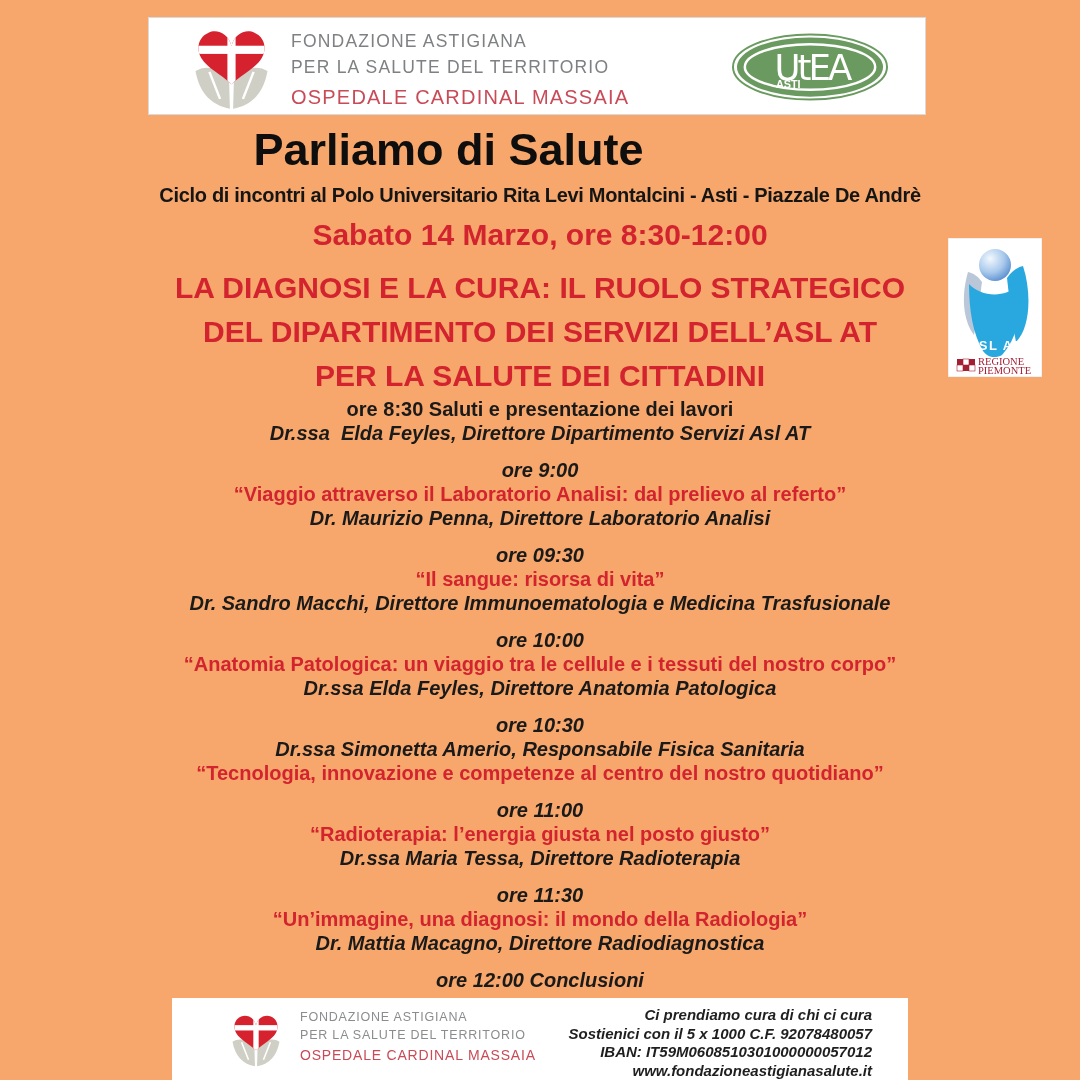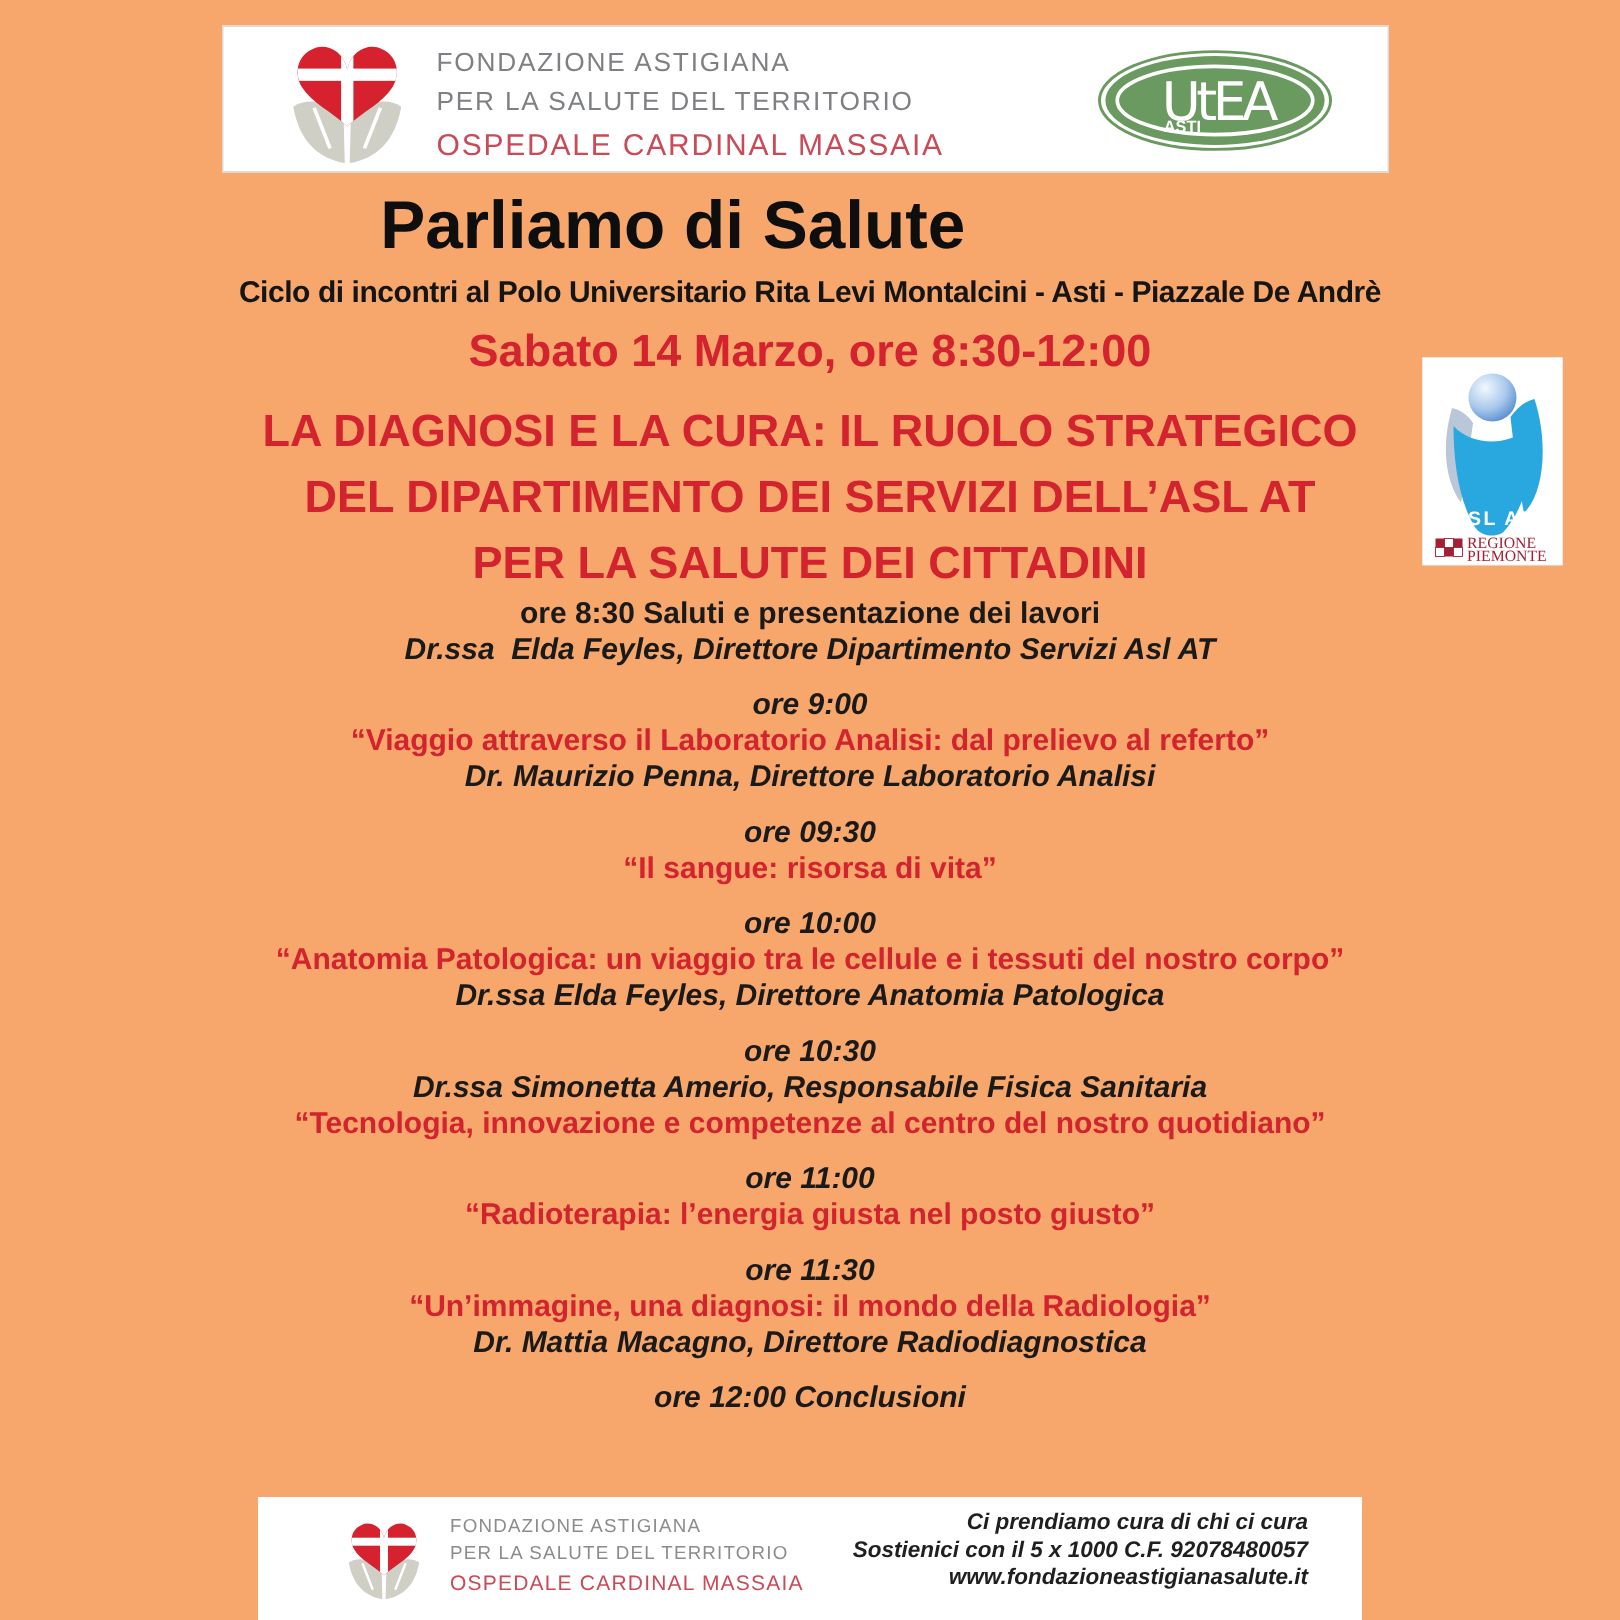--- a/index.html
+++ b/index.html
@@ -119,37 +119,39 @@
 
   <div class="sched-item">
     <div class="sched-line t-italic">ore 9:00</div>
     <div class="sched-line talk-title">“Viaggio attraverso il Laboratorio Analisi: dal prelievo al referto”</div>
     <div class="sched-line talk-speaker">Dr. Maurizio Penna, Direttore Laboratorio Analisi</div>
   </div>
 
   <div class="sched-item">
     <div class="sched-line t-italic">ore 09:30</div>
     <div class="sched-line talk-title">“Il sangue: risorsa di vita”</div>
+    <div class="sched-line talk-speaker">Dr. Sandro Macchi, Direttore Immunoematologia e Medicina Trasfusionale</div>
   </div>
 
   <div class="sched-item">
     <div class="sched-line t-italic">ore 10:00</div>
     <div class="sched-line talk-title">“Anatomia Patologica: un viaggio tra le cellule e i tessuti del nostro corpo”</div>
     <div class="sched-line talk-speaker">Dr.ssa Elda Feyles, Direttore Anatomia Patologica</div>
   </div>
 
   <div class="sched-item">
     <div class="sched-line t-italic">ore 10:30</div>
     <div class="sched-line talk-speaker">Dr.ssa Simonetta Amerio, Responsabile Fisica Sanitaria</div>
     <div class="sched-line talk-title">“Tecnologia, innovazione e competenze al centro del nostro quotidiano”</div>
   </div>
 
   <div class="sched-item">
     <div class="sched-line t-italic">ore 11:00</div>
     <div class="sched-line talk-title">“Radioterapia: l’energia giusta nel posto giusto”</div>
+    <div class="sched-line talk-speaker">Dr.ssa Maria Tessa, Direttore Radioterapia</div>
   </div>
 
   <div class="sched-item">
     <div class="sched-line t-italic">ore 11:30</div>
     <div class="sched-line talk-title">“Un’immagine, una diagnosi: il mondo della Radiologia”</div>
     <div class="sched-line talk-speaker">Dr. Mattia Macagno, Direttore Radiodiagnostica</div>
   </div>
 
   <div class="sched-item">
     <div class="sched-line t-italic">ore 12:00 Conclusioni</div>
@@ -176,16 +178,17 @@
 
   <div class="abs f-text">
     <div class="f-l1">FONDAZIONE ASTIGIANA</div>
     <div class="f-l2">PER LA SALUTE DEL TERRITORIO</div>
     <div class="f-l3">OSPEDALE CARDINAL MASSAIA</div>
   </div>
 
   <div class="abs f-support">
     <div>Ci prendiamo cura di chi ci cura</div>
     <div>Sostienici con il 5 x 1000 C.F. 92078480057</div>
+    <div>IBAN: IT59M0608510301000000057012</div>
     <div>www.fondazioneastigianasalute.it</div>
   </div>
 
 </div>
 
 </body></html>

